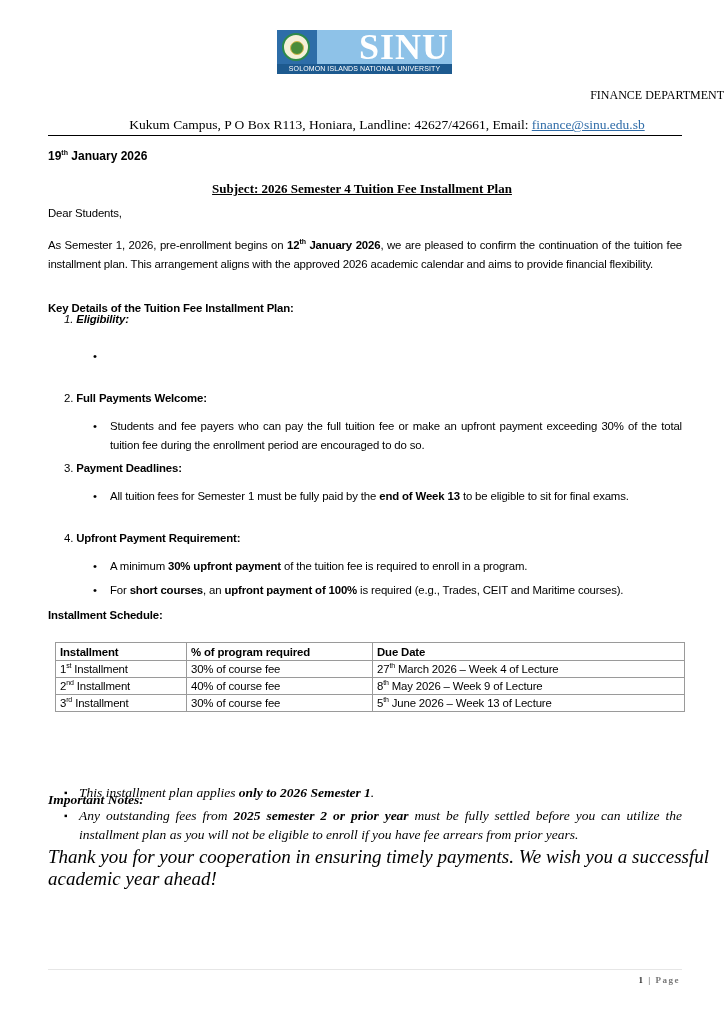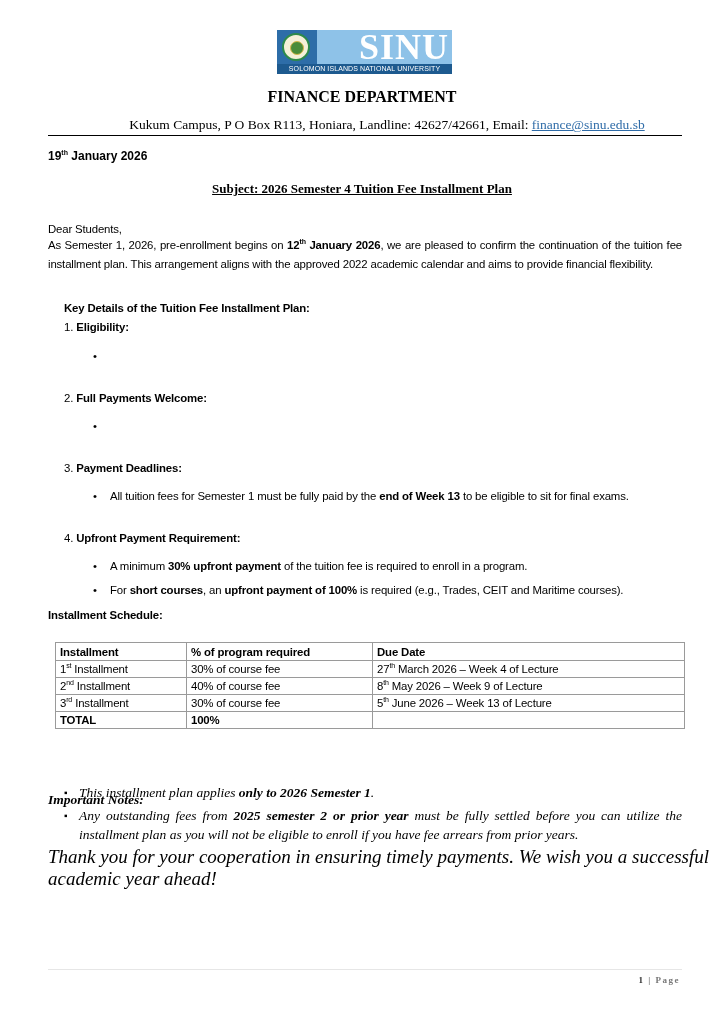--- a/index.html
+++ b/index.html
@@ -10,21 +10,21 @@
 
   
   .logo { position: absolute; left: 277px; top: 30px; width: 175px; height: 44px; }
   .logo-top { position: absolute; left: 0; top: 0; width: 175px; height: 34px; background: #8ec2e8; }
   .logo-emblem-box { position: absolute; left: 0; top: 0; width: 40px; height: 34px; background: #2d6da8; }
   .logo-emblem { position: absolute; left: 5px; top: 3px; width: 28px; height: 28px; border-radius: 50%; background: #f5f0d8; border: 2px solid #2e8a4a; box-sizing: border-box; }
   .logo-emblem-inner { position: absolute; left: 6px; top: 6px; width: 12px; height: 12px; border-radius: 50%; background: #4a8c3a; border: 1px solid #d7b84a; }
   .logo-text { position: absolute; left: 44px; top: -2px; font-family: "Liberation Serif", serif; font-weight: bold; font-size: 36px; color: #ffffff; letter-spacing: 1px; line-height: 38px; margin-left: 38px; }
   .logo-bottom { position: absolute; left: 0; top: 34px; width: 175px; height: 10px; background: #1d5a8f; color: #fff; font-family: "Liberation Sans", sans-serif; font-size: 7px; line-height: 10px; text-align: center; letter-spacing: 0.1px; }
 
-  .dept { position: absolute; left: 0; width: 724px; top: 88px; text-align: center; font-weight: bold; font-size: 16px; }
+  .dept { position: absolute; left: 0; width: 724px; top: 88px; text-align: right; font-weight: normal; font-size: 12px; }
   .address { position: absolute; left: 0; width: 724px; top: 117px; text-align: center; font-size: 13.5px; padding-left: 25px; }
   .address a { color: #2f6ca8; text-decoration: underline; }
   .rule { position: absolute; left: 48px; width: 634px; top: 135px; height: 0; border-top: 1.5px solid #000; }
 
   .date { position: absolute; left: 48px; top: 149px; font-weight: bold; font-size: 12px; }
   .date sup { font-size: 7px; }
 
   .subject { position: absolute; left: 0; width: 724px; top: 181px; text-align: center; font-weight: bold; font-size: 13px; text-decoration: underline; }
 
   .p { position: absolute; left: 48px; width: 634px; line-height: 19px; }
@@ -67,31 +67,31 @@
 </div>
 
 <div class="dept serif">FINANCE DEPARTMENT</div>
 <div class="address serif"><span>Kukum Campus, P O Box R113, Honiara, Landline: 42627/42661, Email: </span><a>finance@sinu.edu.sb</a></div>
 <div class="rule"></div>
 
 <div class="date sans"><span>19</span><sup>th</sup><span> January 2026</span></div>
 
 <div class="subject serif">Subject: 2026 Semester 4 Tuition Fee Installment Plan</div>
 
-<div class="p calibri" style="top:220px;">Dear Students,</div>
+<div class="p calibri" style="top:204px;">Dear Students,</div>
 
-<div class="p calibri justify" style="top:236px;"><span>As Semester 1, 2026, pre-enrollment begins on </span><b><span>12</span><sup>th</sup><span> January 2026</span></b><span>, we are pleased to confirm the continuation of the tuition fee installment plan. This arrangement aligns with the approved 2022 academic calendar and aims to provide financial flexibility.</span></div>
+<div class="p calibri justify" style="top:236px;"><span>As Semester 1, 2026, pre-enrollment begins on </span><b><span>12</span><sup>th</sup><span> January 2026</span></b><span>, we are pleased to confirm the continuation of the tuition fee installment plan. This arrangement aligns with the approved 2026 academic calendar and aims to provide financial flexibility.</span></div>
 
-<div class="p calibri" style="top:299px; font-weight:bold;margin-left:16px;">Key Details of the Tuition Fee Installment Plan:</div>
+<div class="p calibri" style="top:299px; font-weight:bold;">Key Details of the Tuition Fee Installment Plan:</div>
 
-<div class="num calibri" style="top:321px;"><span class="n">1.</span> <span>Eligibility:</span></div>
+<div class="num calibri" style="top:313px;font-style:italic;"><span class="n">1.</span> <span>Eligibility:</span></div>
 <div class="bullet calibri" style="top:347px;"><span class="dot">•</span></div>
 
 <div class="num calibri" style="top:392px;"><span class="n">2.</span> <span>Full Payments Welcome:</span></div>
-<div class="bullet calibri" style="top:417px;"><span class="dot">•</span></div>
+<div class="bullet calibri" style="top:417px;"><span class="dot">•</span><span>Students and fee payers who can pay the full tuition fee or make an upfront payment exceeding 30% of the total tuition fee during the enrollment period are encouraged to do so.</span></div>
 
 <div class="num calibri" style="top:462px;"><span class="n">3.</span> <span>Payment Deadlines:</span></div>
 <div class="bullet calibri" style="top:487px;"><span class="dot">•</span><span>All tuition fees for Semester 1 must be fully paid by the </span><b>end of Week 13</b><span> to be eligible to sit for final exams.</span></div>
 
 <div class="num calibri" style="top:532px;"><span class="n">4.</span> <span>Upfront Payment Requirement:</span></div>
 <div class="bullet calibri" style="top:557px;"><span class="dot">•</span><span>A minimum </span><b>30% upfront payment</b><span> of the tuition fee is required to enroll in a program.</span></div>
 <div class="bullet calibri" style="top:581px;"><span class="dot">•</span><span>For </span><b>short courses</b><span>, an </span><b>upfront payment of 100%</b><span> is required (e.g., Trades, CEIT and Maritime courses).</span></div>
 
 <div class="p calibri" style="top:606px; font-weight:bold;">Installment Schedule:</div>
 
@@ -110,25 +110,20 @@
   <tr>
     <td><span>2</span><sup>nd</sup><span> Installment</span></td>
     <td>40% of course fee</td>
     <td><span>8</span><sup>th</sup><span> May 2026 – Week 9 of Lecture</span></td>
   </tr>
   <tr>
     <td><span>3</span><sup>rd</sup><span> Installment</span></td>
     <td>30% of course fee</td>
     <td><span>5</span><sup>th</sup><span> June 2026 – Week 13 of Lecture</span></td>
   </tr>
-  <tr>
-    <td style="font-weight:bold;">TOTAL</td>
-    <td style="font-weight:bold;">100%</td>
-    <td></td>
-  </tr>
 </tbody>
   </table>
 
 <div class="notes-title serif">Important Notes:</div>
 <div class="note serif" style="top:783px;"><span class="sq">▪</span><span>This installment plan applies </span><b>only to 2026 Semester 1</b><span>.</span></div>
 <div class="note serif" style="top:806px;"><span class="sq">▪</span><span>Any outstanding fees from </span><b>2025 semester 2 or prior year</b><span> must be fully settled before you can utilize the installment plan as you will not be eligible to enroll if you have fee arrears from prior years.</span></div>
 
 <div class="thanks serif">Thank you for your cooperation in ensuring timely payments. We wish you a successful academic year ahead!</div>
 
 <div class="footer-rule"></div>

